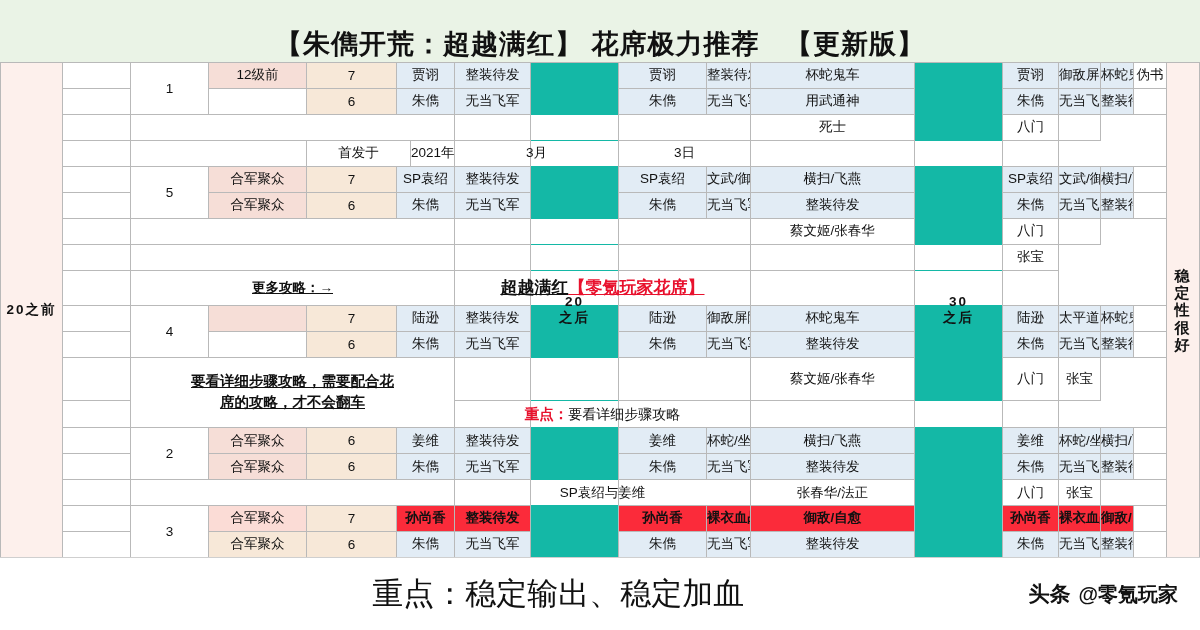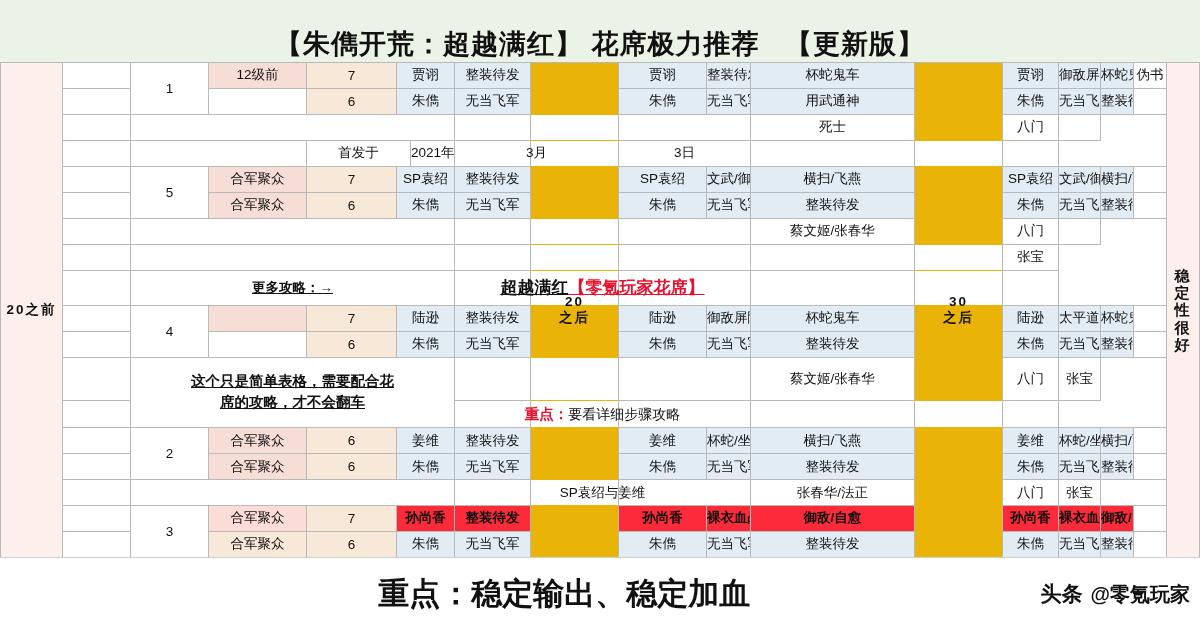--- a/index.html
+++ b/index.html
@@ -24,25 +24,25 @@
     white-space:pre;
   }
 
   
   .footer{
     position:absolute;left:0;bottom:0;width:1200px;height:72px;
     background:#ffffff;border-top:1px solid #cfcfcf;
     display:flex;align-items:center;
   }
   .footer .ftitle{
-    flex:1;text-align:center;font-size:31px;font-weight:bold;color:#111;
+    flex:1;text-align:center;font-size:31px;font-weight:normal;color:#111;
     padding-left:88px;white-space:pre;
   }
   .footer .brand{
-    display:flex;align-items:center;gap:8px;padding-right:10px;
+    display:flex;align-items:center;gap:8px;padding-right:22px;
     font-size:20px;color:#111;font-weight:bold;
   }
   .footer .brand .tt{
     font-size:21px;font-weight:bold;color:#111;
   }
 
   
   .grid{
     position:absolute;left:0;top:62px;width:1200px;height:496px;
     border-collapse:collapse;
@@ -61,21 +61,21 @@
   }
   .blank{border:1px solid #cccccc;background:#fff;}
 
   
   .c-pink{background:#f6ded7;}
   .c-tan{background:#f7e8d8;}
   .c-blue{background:#e2ecf5;}
   .c-white{background:#ffffff;}
   .c-red{background:#fb2b3a;color:#fff;font-weight:bold;margin-left:8px;}
   .c-redtext{color:#e8112d;font-weight:bold;}
-  .c-yellow{background:#eab308;}
+  .c-yellow{background:#14b8a6;}
   .c-pinkrow{background:#fbdcd6;}
   .c-left{background:#fdf0ec;}
   .c-num{background:#ffffff;font-size:15px;}
 
   .vert{
     font-size:19px;font-weight:bold;line-height:1.15;
     letter-spacing:2px;
   }
   .big18{font-size:17px;font-weight:bold;text-decoration:underline;}
 
@@ -274,21 +274,21 @@
       <td class="c-blue" colspan="2">整装待发</td>
       <td class="c-blue">朱儁</td>
       <td class="c-blue">无当飞军</td>
       <td class="c-blue">整装待发</td>
       <td class="c-white"></td>
     </tr>
 
     <tr style="height:42px">
       <td class="blank"></td>
       <td class="c-white" colspan="6" rowspan="2" style="line-height:1.45;">
-        <div class="big18" style="font-size:14.5px">这个只是简单表格，需要配合花</div>
+        <div class="big18" style="font-size:14.5px">要看详细步骤攻略，需要配合花</div>
         <div class="big18" style="font-size:14.5px">席的攻略，才不会翻车</div>
       </td>
       <td class="c-white" colspan="4"></td>
       <td class="c-white" colspan="2">蔡文姬/张春华</td>
       <td class="c-white">八门</td>
       <td class="c-white">张宝</td>
     </tr>
 
     <tr style="height:26px">
       <td class="blank"></td>

